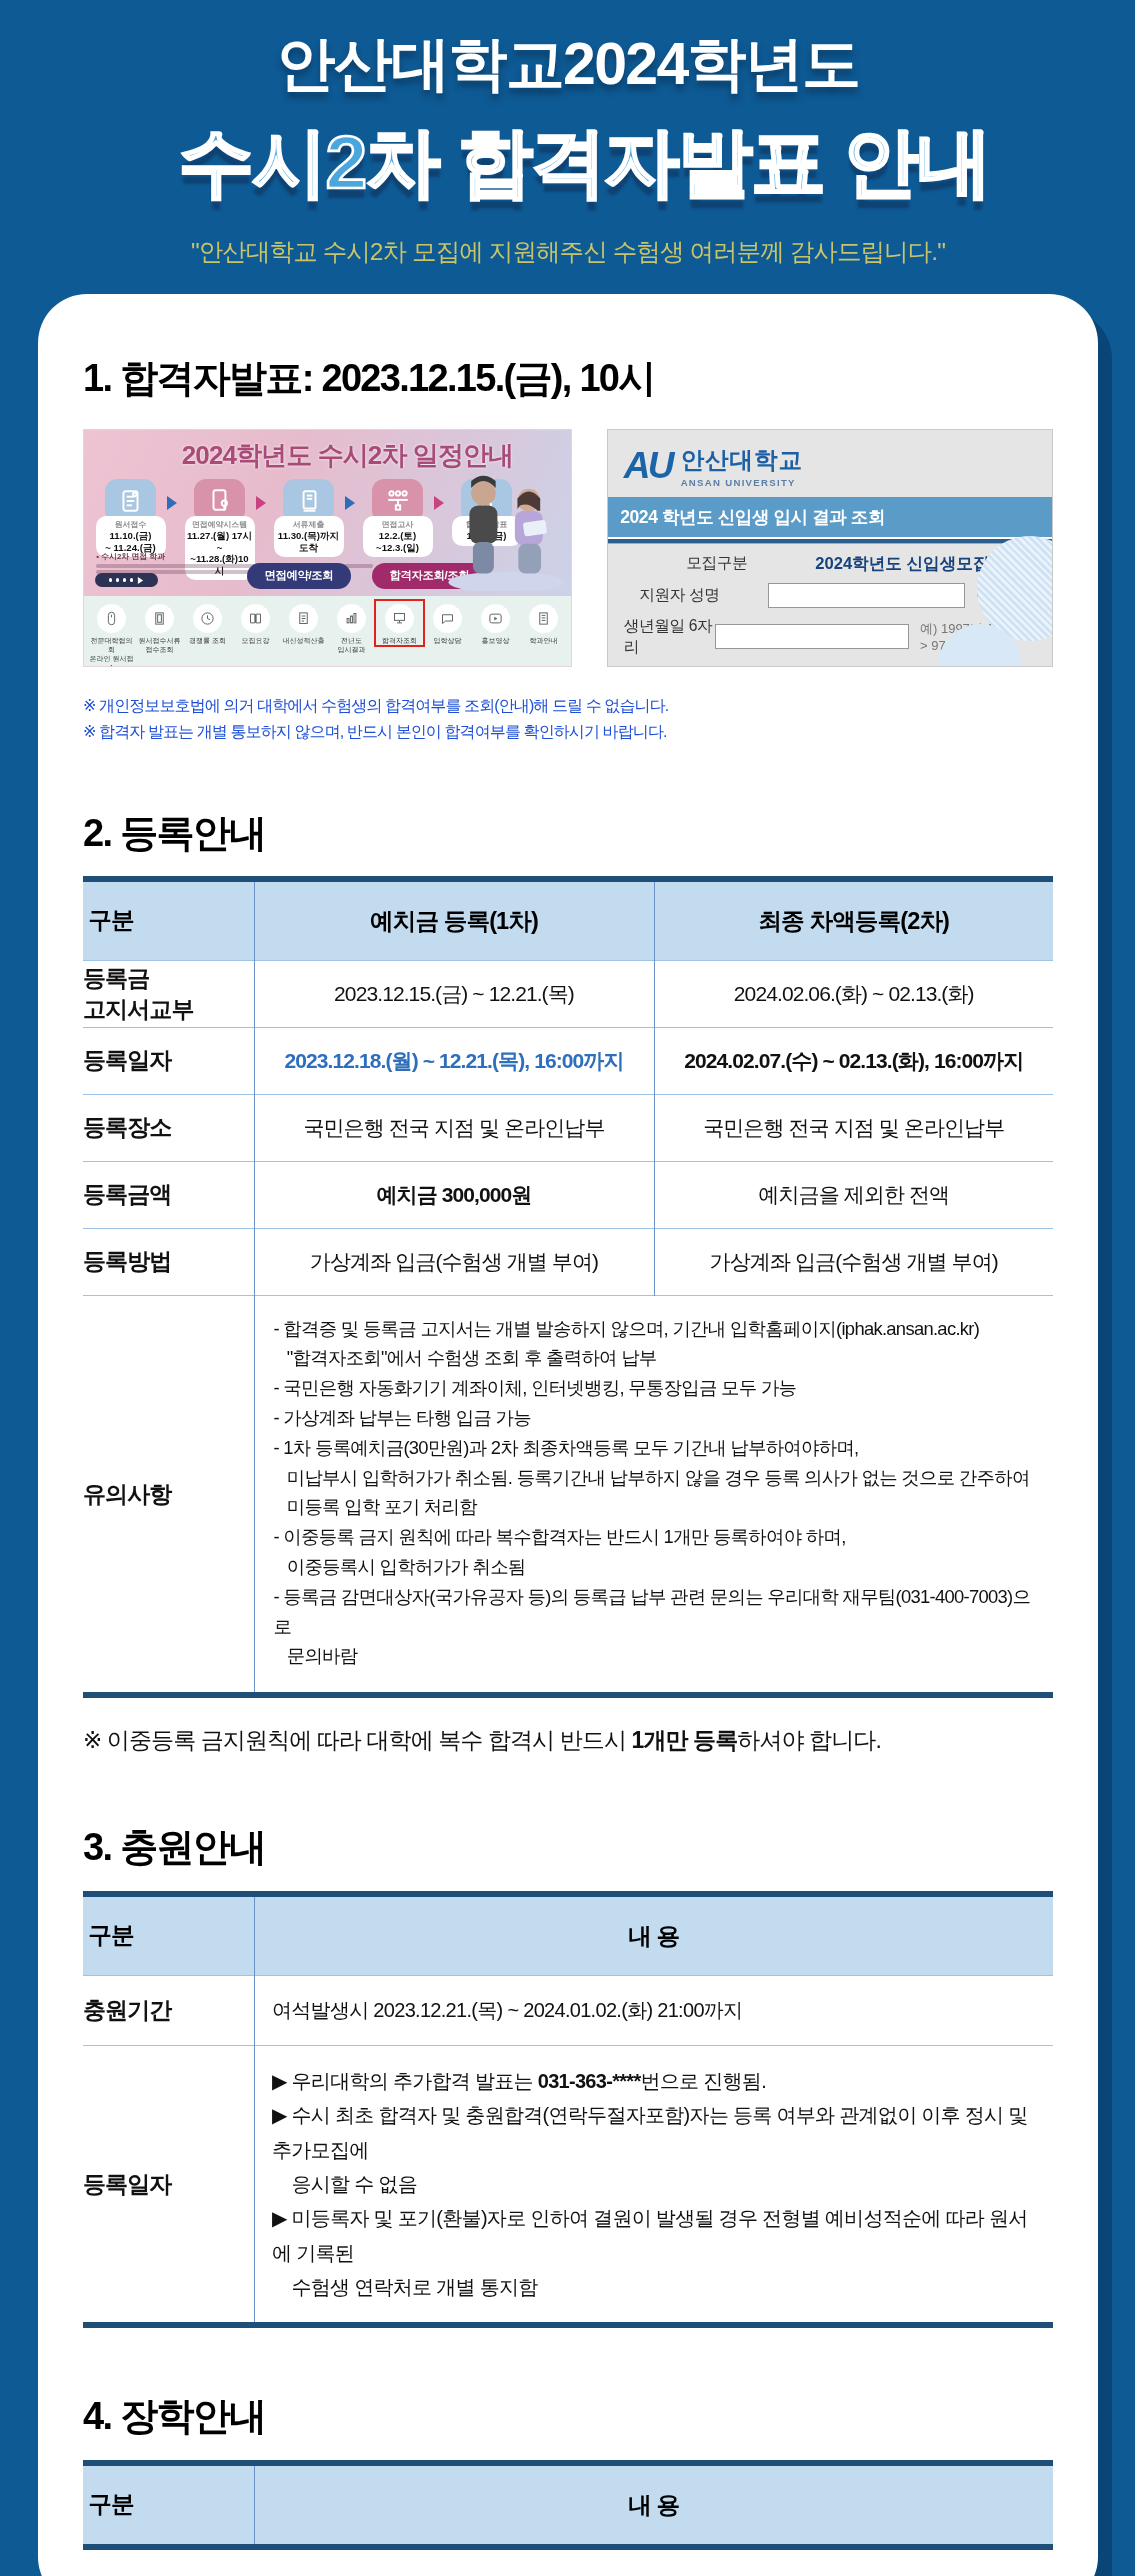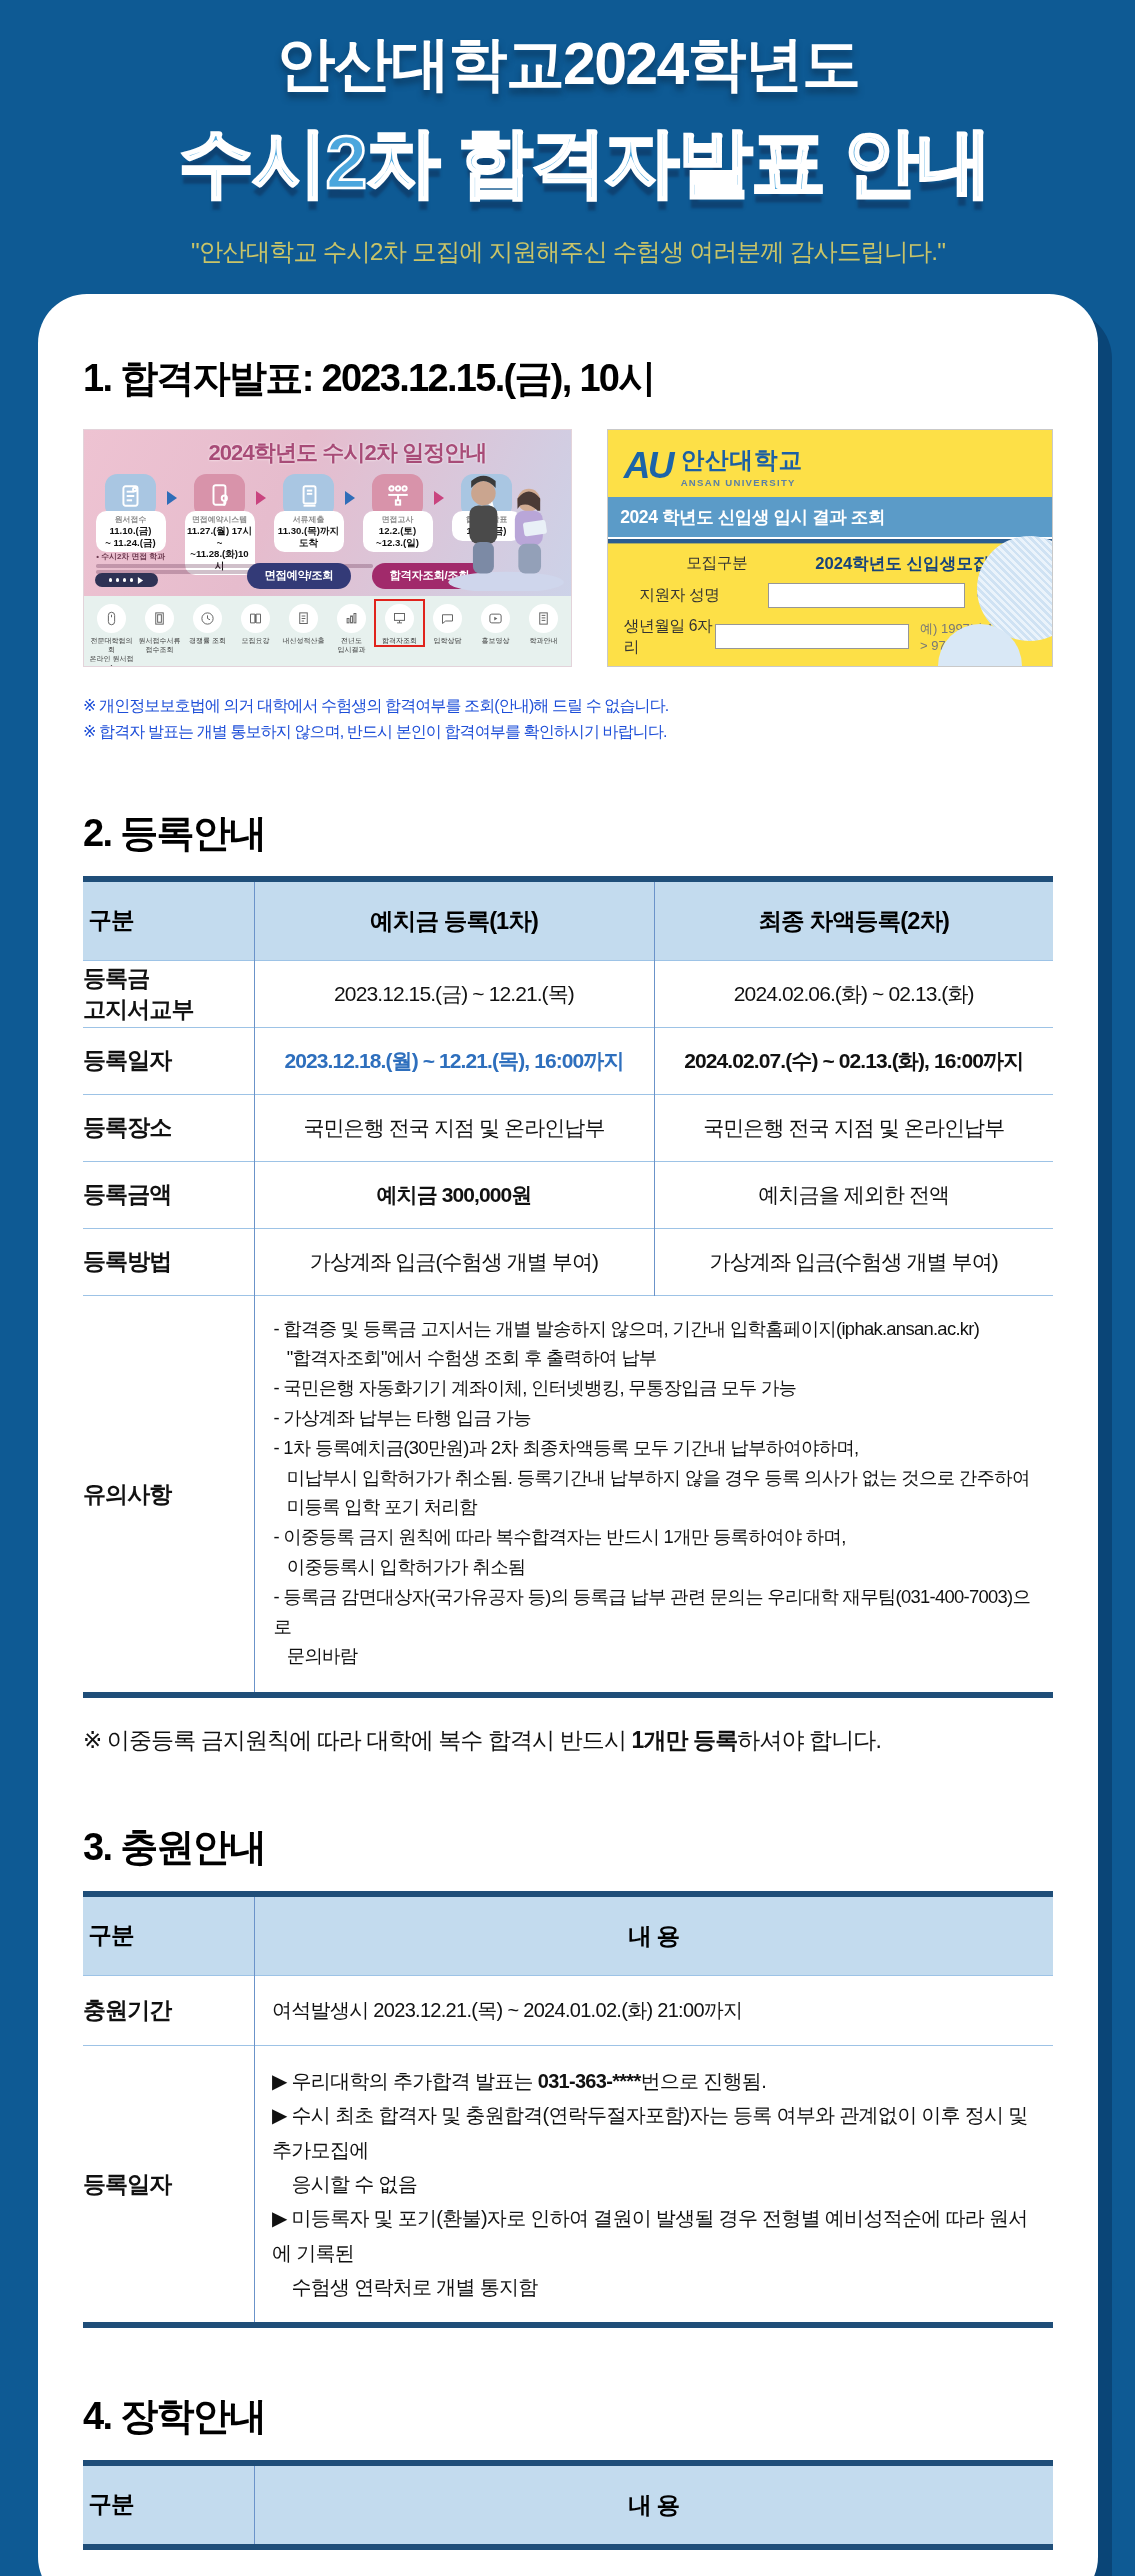--- a/index.html
+++ b/index.html
@@ -39,21 +39,21 @@
   .s1-row { display:flex; gap:35px; margin-top:24.5px; }
 
   
   .poster { width:489px; height:238px; flex:none; overflow:hidden; border:0.9px solid #e3d3da; }
   .poster-top {
     position:relative; height:166px;
     background:linear-gradient(115deg,#eec3d2 0%,#e6bccd 40%,#ccd2e8 100%);
   }
   .poster-title {
     text-align:center; padding-top:8.7px;
-    font-size:22px; font-weight:900; letter-spacing:-0.9px;
+    font-size:26px; font-weight:900; letter-spacing:-0.9px;
     color:#a84b77; text-shadow:0 0 2.6px rgba(255,255,255,.9);padding-left:40px;
   }
   .steps { display:flex; align-items:flex-start; padding-left:10.5px; margin-top:5.2px; }
   .step { width:72px; display:flex; flex-direction:column; align-items:center; }
   .step-tile {
     width:51px; height:44px; border-radius:12.2px;
     display:flex; align-items:center; justify-content:center; color:#fff;
   }
   .tile-blue { background:#a9c6e2; } .tile-pink { background:#d893aa; }
   .step-card {
@@ -88,21 +88,21 @@
   }
   .strip-item { width:45px; text-align:center; position:relative; }
   .strip-circle {
     width:29px; height:29px; border-radius:50%; background:#fff; margin:0 auto;
     display:flex; align-items:center; justify-content:center; color:#666;
   }
   .strip-label { margin-top:3.5px; font-size:7px; color:#333; line-height:1.3; white-space:pre-line; }
   .strip-item.hl::after { content:""; position:absolute; left:-2.6px; right:-2.6px; top:-4.4px; bottom:-1.7px; border:2.6px solid #e0231c; }
 
   
-  .panel { flex:1; height:238px; border:0.9px solid #c9c9c9; background:#fde047; position:relative; overflow:hidden; }
+  .panel { flex:1; height:238px; border:0.9px solid #c9c9c9; background:#e5e5e5; position:relative; overflow:hidden; }
   .logo-row { display:flex; align-items:center; gap:8.7px; margin:14px 0 8.7px 15.7px; }
   .au { font-size:37px; font-weight:900; font-style:italic; color:#1b64a8; letter-spacing:-2.6px; line-height:.9; }
   .univ-kr { font-size:23.6px; font-weight:800; color:#1b5fa5; letter-spacing:0.9px; }
   .univ-en { font-size:9.6px; font-weight:700; color:#5a7fa6; letter-spacing:1.3px; margin-top:1.7px; }
   .bar {
     background:#5b9bc8; color:#fff; font-weight:700; font-size:17.5px;
     padding:7.9px 12.2px; letter-spacing:-0.4px;
     border-bottom:2.6px solid #fff; box-shadow:0 4.4px 0 #2c5d8f;
   }
   .form { margin:14px 0 0 15.7px; }

